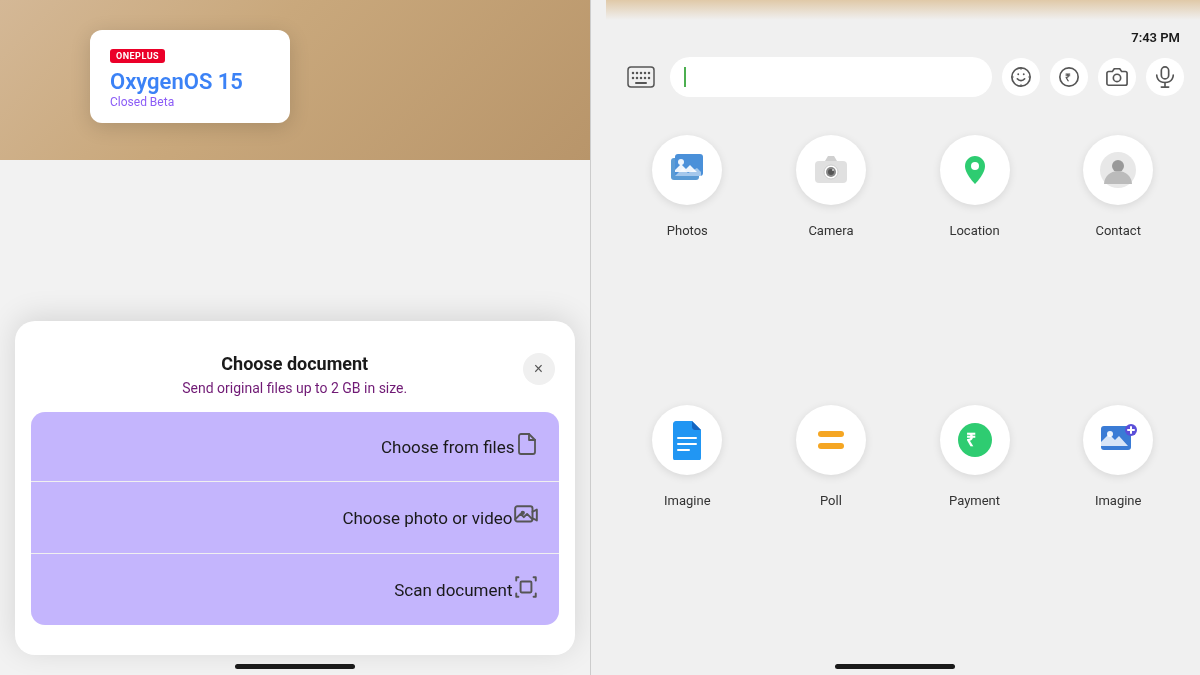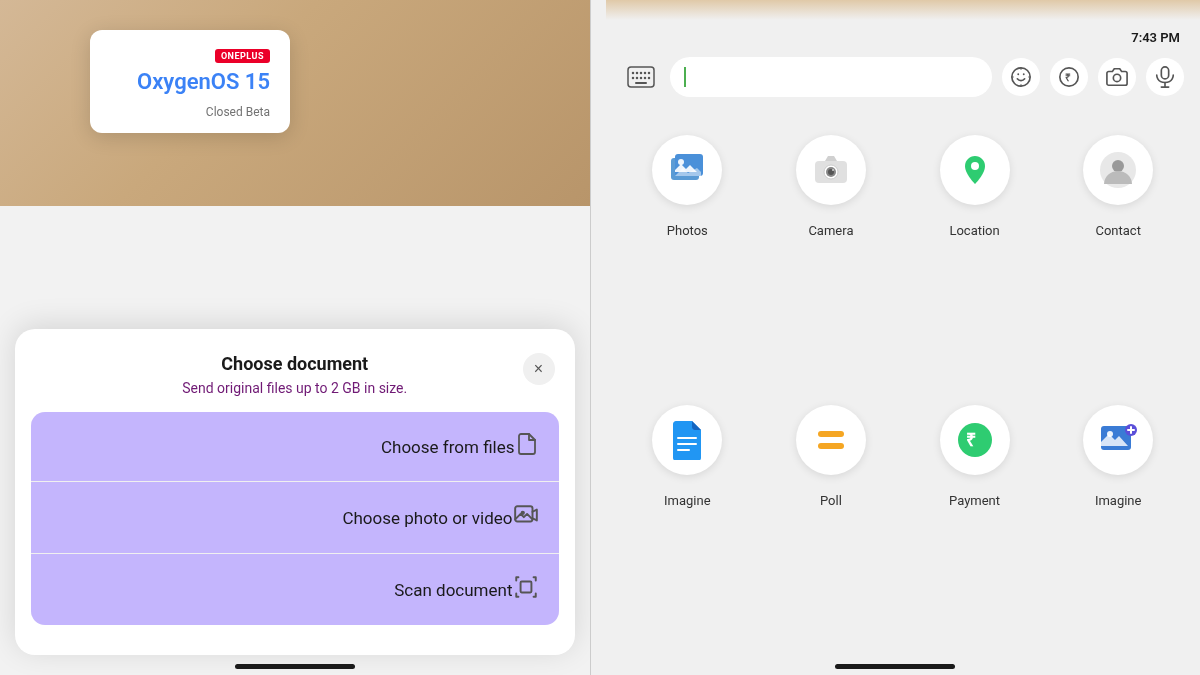--- a/index.html
+++ b/index.html
@@ -19,25 +19,24 @@
       background: #f2f2f2;
       position: relative;
       display: flex;
       flex-direction: column;
       align-items: center;
       overflow: hidden;
     }
 
     .left-bg-image {
       width: 100%;
-      height: 206px;
+      height: 160px;
       background: linear-gradient(135deg, #d4b896 0%, #c9a87c 40%, #b8956a 100%);
       position: relative;
       overflow: hidden;
-      text-align: right;
     }
 
     .oneplus-card {
       position: absolute;
       top: 30px;
       left: 90px;
       background: white;
       border-radius: 12px;
       padding: 14px 20px;
       box-shadow: 0 4px 20px rgba(0,0,0,0.15);
@@ -58,33 +57,33 @@
 
     .oneplus-title {
       font-size: 22px;
       font-weight: 600;
       color: #3b82f6;
       line-height: 1.2;
     }
 
     .oneplus-subtitle {
       font-size: 12px;
-      color: #737373;
-      margin-top: 10px;
+      color: #8b5cf6;
+      margin-top: 0;
     }
 
     
     .modal-sheet {
       position: absolute;
       bottom: 20px;
       left: 15px;
       right: 15px;
       background: white;
       border-radius: 20px;
-      padding: 24px 0 30px 0;
+      padding: 32px 0 30px 0;
       box-shadow: 0 -4px 30px rgba(0,0,0,0.12);
     }
 
     .modal-header {
       text-align: center;
       padding: 0 24px 16px 24px;
       position: relative;
     }
 
     .modal-title {

